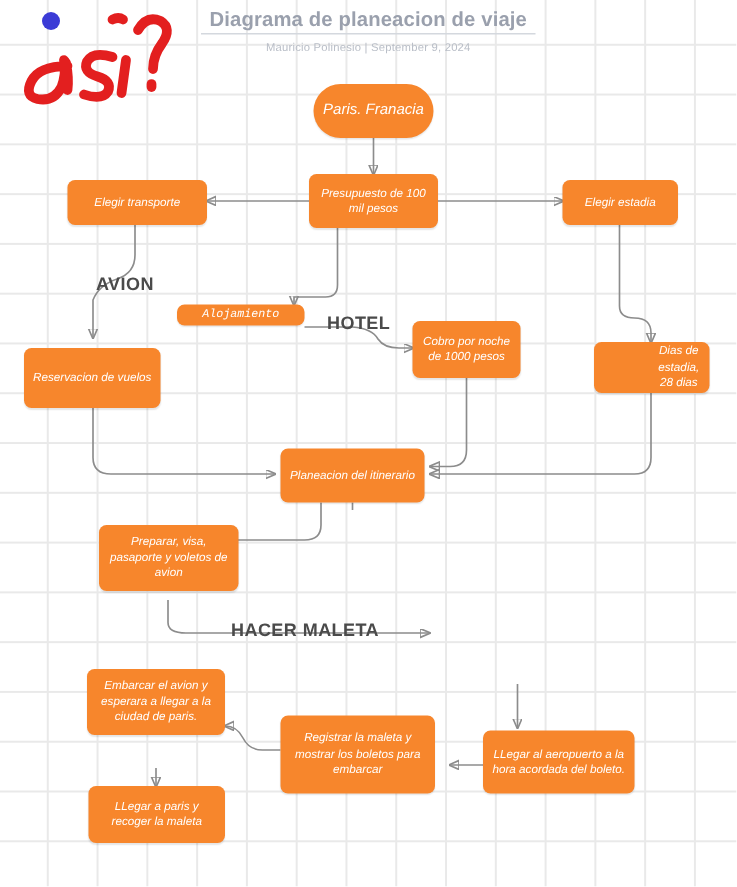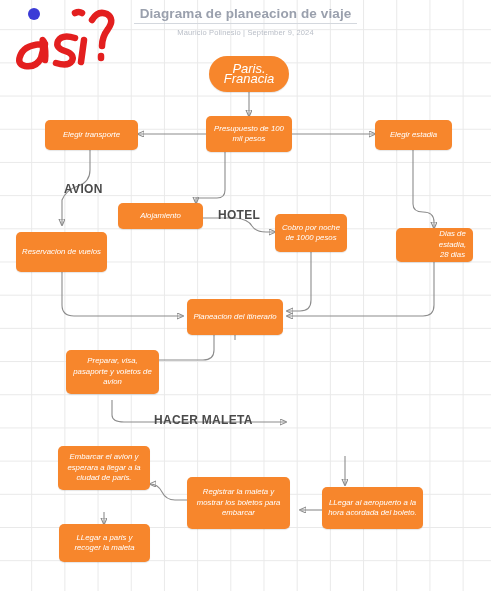--- a/index.html
+++ b/index.html
@@ -57,21 +57,21 @@
     line-height: 10.5px;
     text-align: center;
     display: flex;
     align-items: center;
     justify-content: center;
     padding: 2px 4px;
     box-shadow: 0 1px 1px rgba(0,0,0,0.10);
   }
   .node.start {
     border-radius: 22px;
-    font-size: 13px;
+    font-size: 10px;
   }
   .node.big { font-size: 7.6px; line-height: 10px; }
 
   
   .edge-label {
     position: absolute;
     font-size: 12px;
     font-weight: bold;
     color: #4a4a4a;
     font-family: "Liberation Sans", sans-serif;
@@ -166,21 +166,21 @@
   </div>
 
   <div class="node" style="left:45px; top:120px; width:93px; height:30px;">
     <span>Elegir transporte</span>
   </div>
 
   <div class="node" style="left:375px; top:120px; width:77px; height:30px;">
     <span>Elegir estadia</span>
   </div>
 
-  <div class="node" style="left:118px; top:203px; width:85px; height:26px;">
+  <div class="node" style="left:118px; top:203px; width:85px; height:14px;font-family:Liberation Mono, monospace;">
     <span>Alojamiento</span>
   </div>
 
   <div class="node" style="left:275px; top:214px; width:72px; height:38px;">
     <span>Cobro por noche de 1000 pesos</span>
   </div>
 
   <div class="node" style="left:396px; top:228px; width:77px; height:34px;padding-left:40px;">
     <span>Dias de estadia, 28 dias</span>
   </div>

